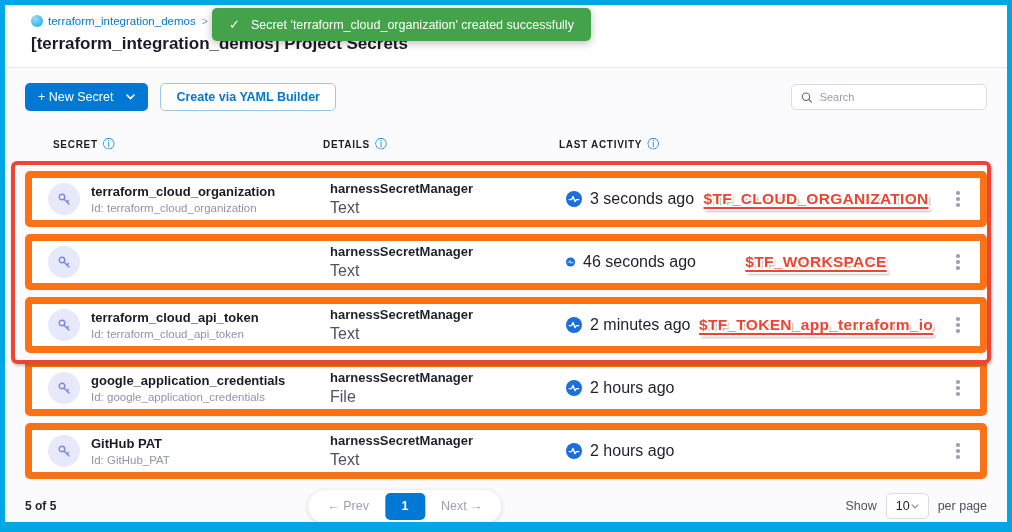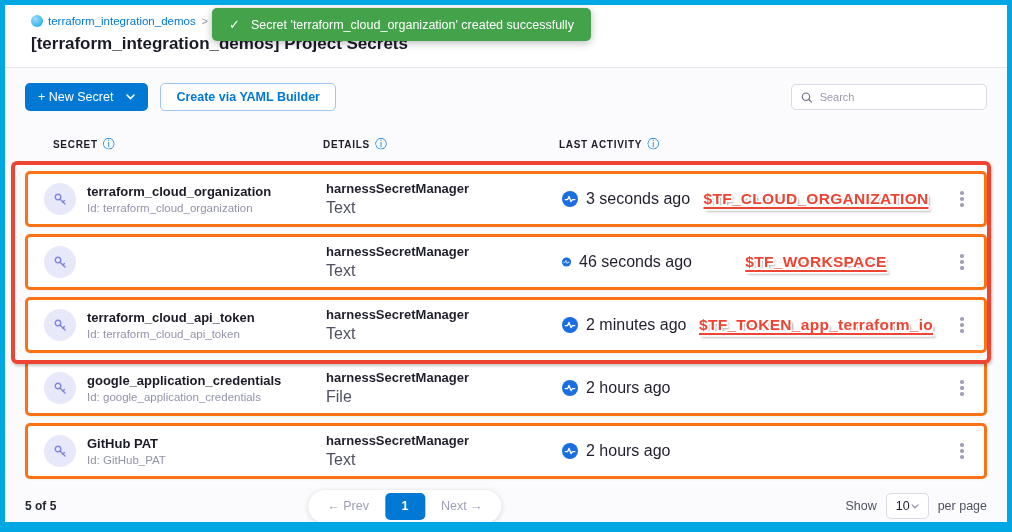--- a/index.html
+++ b/index.html
@@ -59,21 +59,21 @@
 
   
   .table-grid { display: grid; grid-template-columns: 298px 236px 130px 1fr 44px; align-items: center; }
   .table-header { margin-top: 16px; height: 34px; font-size: 10px; font-weight: 700;
                   letter-spacing: .7px; color: #1c1c28; }
   .hcell { display: flex; align-items: center; gap: 5px; }
   .hcell.first { padding-left: 28px; }
   .info { color: var(--primary, #0278d5); font-size: 12px; font-weight: 400; letter-spacing: 0; }
 
   .rows-wrap { position: relative; margin-top: 10px; }
-  .row { position: relative; background: #fff; border: 3px solid #f97316; border-radius: 5px;
+  .row { position: relative; background: #fff; border: 7px solid #f97316; border-radius: 5px;
          height: 56px; margin-bottom: 7px; box-shadow: 0 1px 2px rgba(40,41,61,.05); cursor: pointer; }
   .secret-cell { display: flex; align-items: center; gap: 11px; padding-left: 16px; }
   .key-circle { width: 32px; height: 32px; border-radius: 50%; background: #e7e9fb;
                 display: flex; align-items: center; justify-content: center; flex: 0 0 auto; }
   .secret-name { font-size: 13px; font-weight: 700; color: #1b1b28; }
   .secret-id { font-size: 11.5px; color: #9293ab; margin-top: 3px; }
   .manager { font-size: 13px; font-weight: 600; color: #1f1f2e; }
   .sec-type { font-size: 16px; color: #4f5162; margin-top: 3px; }
   .activity { display: flex; align-items: center; gap: 8px; font-size: 16px; color: #1f1f2e; white-space: nowrap; }
   .annotation {

